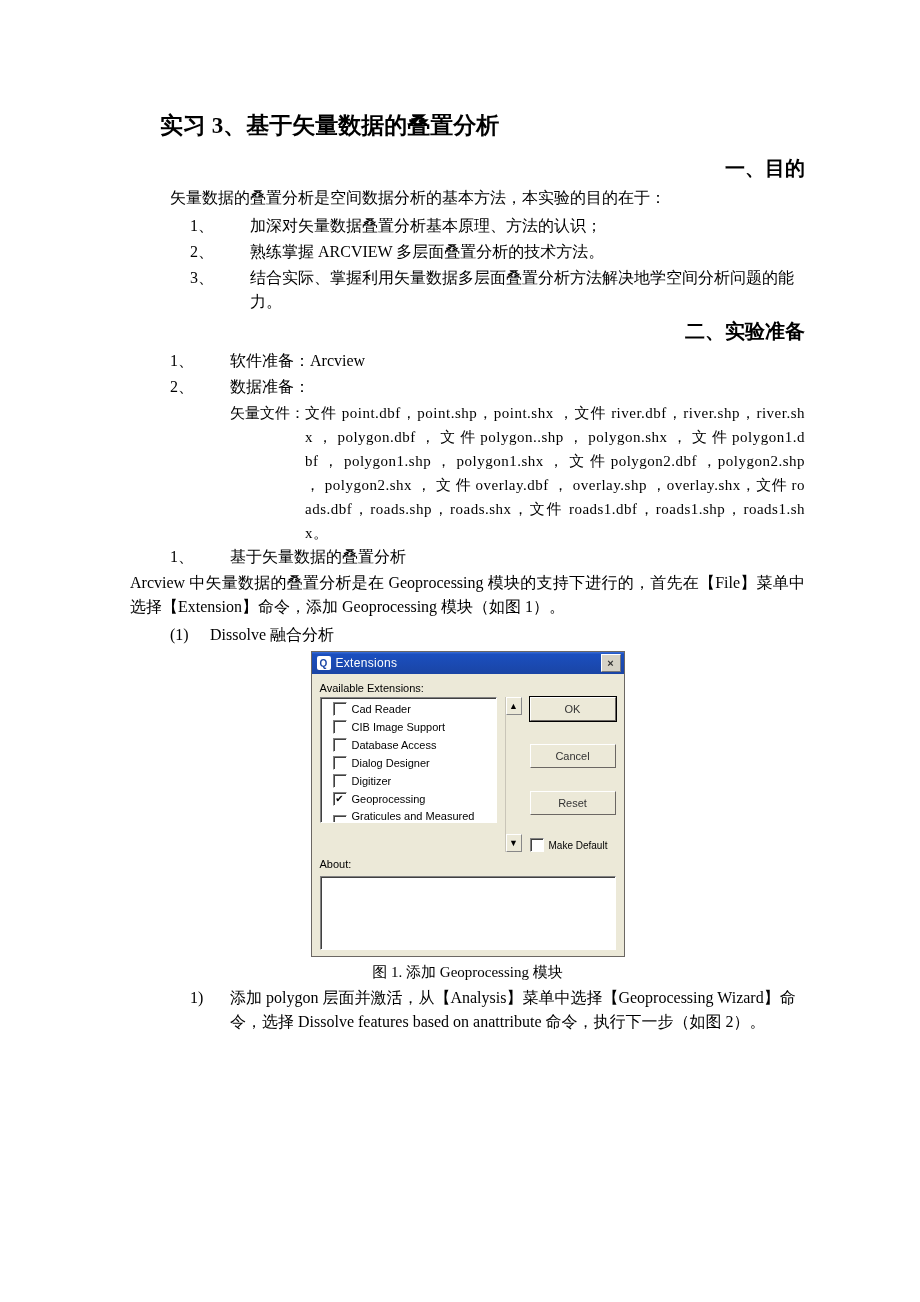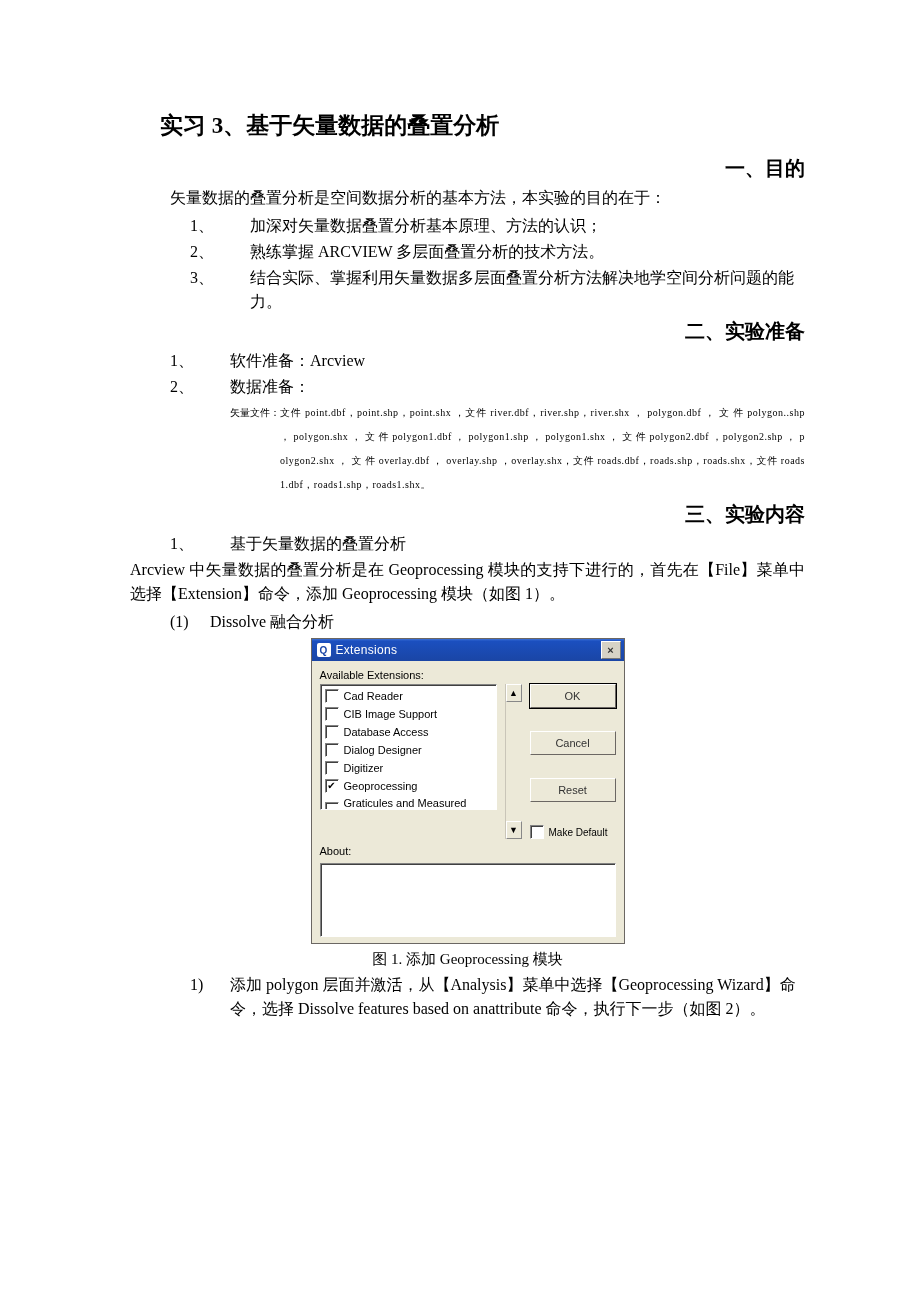--- a/index.html
+++ b/index.html
@@ -37,21 +37,21 @@
   }
   .list1-item { font-size: 16px; line-height: 24px; margin-bottom: 2px; display:flex;}
   .list1-item .num { display:inline-block; width: 60px; flex:none;}
   .list1-item .txt { flex:1; }
   .list2 {
     margin-left: 60px;
   }
   .list2-item { font-size: 16px; line-height: 24px; margin-bottom: 2px; display:flex;}
   .list2-item .num { display:inline-block; width: 60px; flex:none;}
   .list2-item .txt { flex:1; }
-  .vector { margin-left:100px; font-size:10px; line-height:24px; text-align:justify; display:flex;}
+  .vector { margin-left:100px; font-size:15px; line-height:24px; text-align:justify; display:flex;}
   .vector .lead { flex:none;}
   .vector .body { flex:1; text-align:justify; text-align-last:left; letter-spacing: 0.5px; word-break: break-all;}
   .sub-para { font-size:16px; line-height:24px; text-align:justify;}
   .step-sub{ margin-left:40px; font-size:16px; line-height:24px; display:flex; margin-top:4px;}
   .step-sub .num{ width:40px; flex:none;}
   .step-sub .txt{ flex:1;}
   .step-sub2{ margin-left:60px; font-size:16px; line-height:24px; display:flex; margin-top:4px;}
   .step-sub2 .num{ width:40px; flex:none;}
   .step-sub2 .txt{ flex:1;}
 
@@ -80,21 +80,21 @@
   .lbl{ font-size:11px; margin-bottom:3px; display:block;}
   .row{ display:flex; gap:8px;}
   .listbox{
     flex:1;
     background:#fff;
     border:1px solid #828282;
     border-right-color:#fff; border-bottom-color:#fff;
     box-shadow: inset 1px 1px 0 #404040;
     height: 120px;
     position:relative;
-    padding:2px 0;
+    padding:2px 8px;
     overflow:hidden;
   }
   .listrow{ display:flex; align-items:center; gap:5px; padding:2px 4px; font-size:11px;}
   .chk{
     width:12px; height:12px; background:#fff; border:1px solid #828282;
     border-right-color:#fff; border-bottom-color:#fff;
     box-shadow: inset 1px 1px 0 #404040;
     display:flex; align-items:center; justify-content:center; font-size:10px; line-height:10px;
     flex:none;
   }
@@ -159,23 +159,20 @@
     <div class="list1-item">
         <span class="num">2、</span>
         <span class="txt">数据准备：</span>
       </div>
   </div>
   <div class="vector">
     <span class="lead">矢量文件：</span>
     <span class="body">文件 point.dbf，point.shp，point.shx ，文件 river.dbf，river.shp，river.shx ， polygon.dbf ， 文 件 polygon..shp ， polygon.shx ， 文 件 polygon1.dbf ， polygon1.shp ， polygon1.shx ， 文 件 polygon2.dbf ，polygon2.shp ， polygon2.shx ， 文 件 overlay.dbf ， overlay.shp ，overlay.shx，文件 roads.dbf，roads.shp，roads.shx，文件 roads1.dbf，roads1.shp，roads1.shx。</span>
   </div>
 
-  <div class="h1">
-    <span class="num">三、</span><span>实验内容</span>
-  </div>
   <div class="list1">
     <div class="list1-item">
         <span class="num">1、</span>
         <span class="txt">基于矢量数据的叠置分析</span>
       </div>
   </div>
   <div class="sub-para">Arcview 中矢量数据的叠置分析是在 Geoprocessing 模块的支持下进行的，首先在【File】菜单中选择【Extension】命令，添加 Geoprocessing 模块（如图 1）。</div>
   <div class="step-sub">
     <span class="num">(1)</span>
     <span class="txt">Dissolve 融合分析</span>

